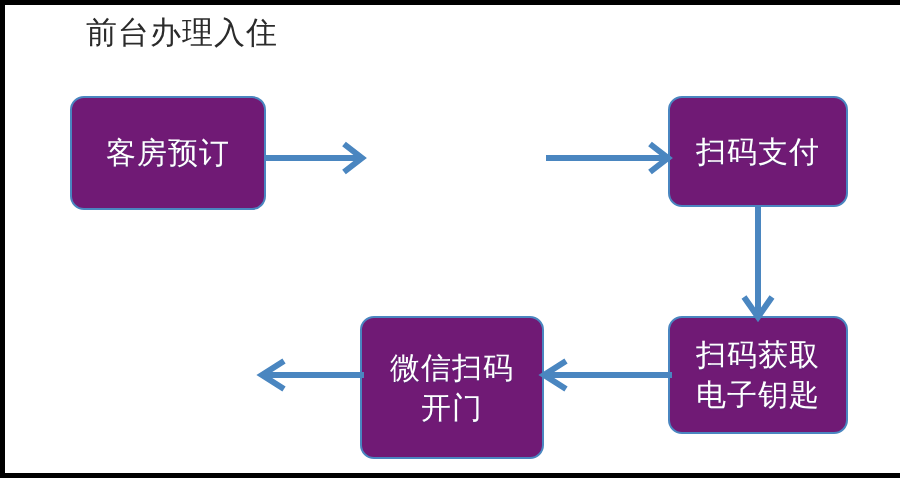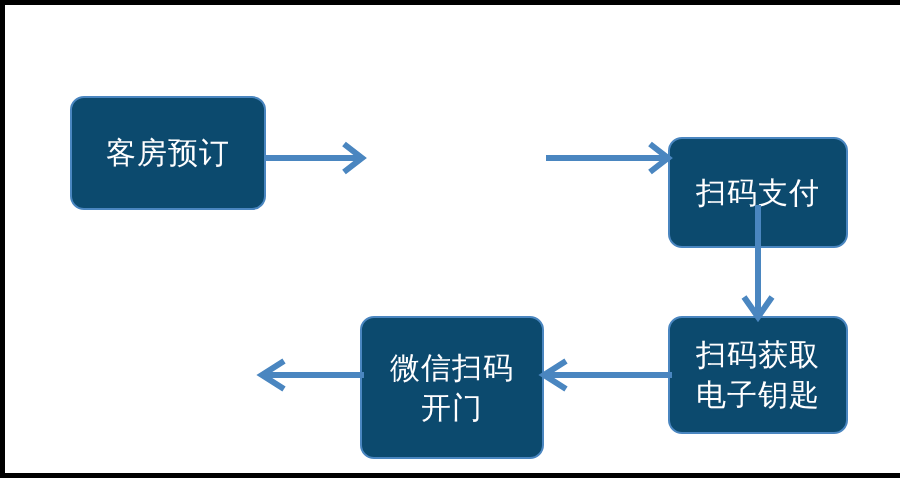--- a/index.html
+++ b/index.html
@@ -33,21 +33,21 @@
     top: 12px;
     font-size: 31px;
     line-height: 40px;
     color: #2b2b2b;
     letter-spacing: 1px;
     white-space: nowrap;
   }
   .node {
     position: absolute;
     box-sizing: border-box;
-    background: #0c4a6e;
+    background: #701a75;
     border: 2px solid #4a86c0;
     border-radius: 14px;
     display: flex;
     align-items: center;
     justify-content: center;
     text-align: center;
     color: #ffffff;
     font-size: 30px;
     line-height: 40px;
     letter-spacing: 1px;
@@ -64,27 +64,28 @@
   }
   .connector svg { display: block; overflow: visible; }
 </style>
 </head>
 <body>
 
 <div id="canvas">
 
   <div id="frame-border"></div>
 
+  <div id="diagram-title">前台办理入住</div>
 
   <div class="node" style="left:70px; top:96px; width:196px; height:114px;">
     <span class="node-label">客房预订</span>
   </div>
 
 
-  <div class="node" style="left:668px; top:96px; width:180px; height:111px;margin-top:41px;">
+  <div class="node" style="left:668px; top:96px; width:180px; height:111px;">
     <span class="node-label">扫码支付</span>
   </div>
 
   <div class="node" style="left:668px; top:316px; width:180px; height:118px;">
     <span class="node-label">扫码获取
 电子钥匙</span>
   </div>
 
   <div class="node" style="left:360px; top:316px; width:184px; height:143px;">
     <span class="node-label">微信扫码

